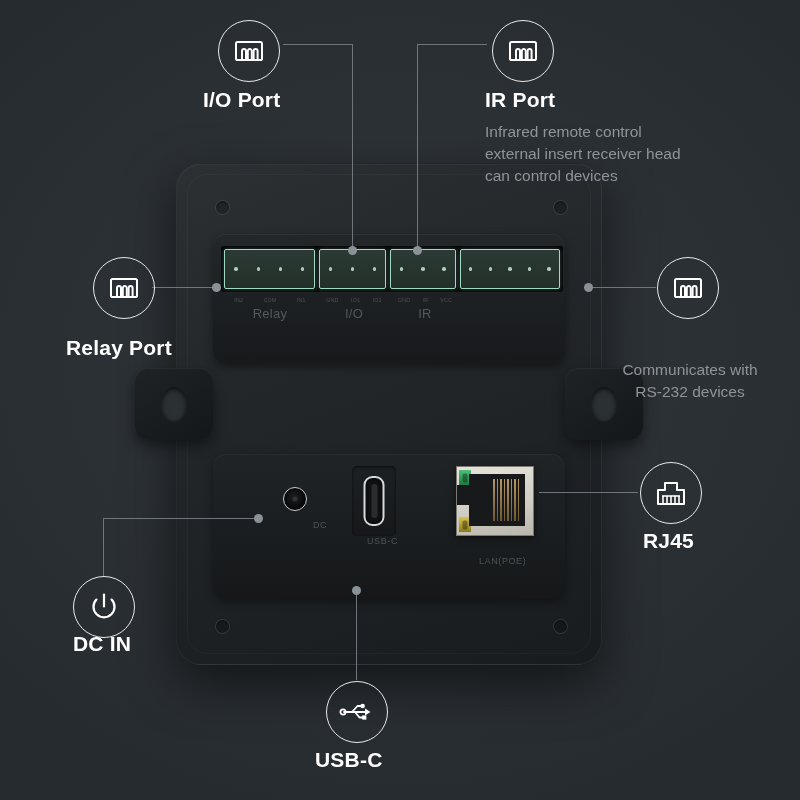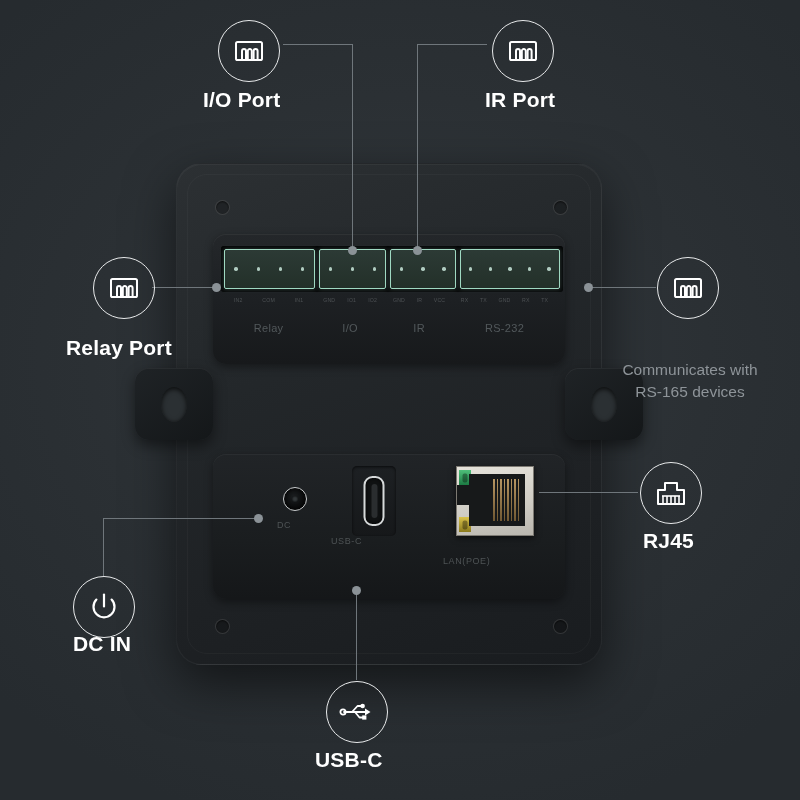--- a/index.html
+++ b/index.html
@@ -78,41 +78,41 @@
   }
   .term-pin{width:3.4px;height:3.4px;border-radius:50%;background:#c9e6da;opacity:.85;}
 
   .term-label-row{
     position:absolute;left:8px;top:62px;width:336px;height:26px;
     display:flex;gap:4px;padding:0 3px;box-sizing:border-box;
   }
   .tl-group{display:flex;flex-direction:column;align-items:center;justify-content:flex-start;}
   .tl-pins{display:flex;width:100%;justify-content:space-around;}
   .tl-pin{font-size:5.2px;color:#4c5053;letter-spacing:.2px;line-height:8px;}
-  .tl-name{font-size:11px;color:#52585b;margin-top:18px;letter-spacing:.3px;}
+  .tl-name{font-size:13px;color:#52585b;margin-top:2px;letter-spacing:.3px;}
 
   
   .panel-bot{
     position:absolute;left:36px;top:290px;width:352px;height:145px;
     border-radius:13px;
     background:linear-gradient(180deg,#212427 0%,#1a1d1f 60%,#151719 100%);
     box-shadow:inset 0 1px 0 rgba(255,255,255,.045), 0 3px 8px rgba(0,0,0,.4);
   }
   .dc-jack{
     position:absolute;left:70px;top:33px;width:22px;height:22px;border-radius:50%;
     background:radial-gradient(circle at 45% 40%, #1b1e20 0%, #0a0b0c 60%, #050606 100%);
     border:1.6px solid #c8cbcc;
     box-shadow:inset 0 0 4px rgba(0,0,0,.95);
   }
   .dc-jack::after{
     content:"";position:absolute;left:50%;top:50%;transform:translate(-50%,-50%);
     width:6px;height:6px;border-radius:50%;background:#33383a;
     box-shadow:inset 0 0 2px #000;
   }
-  .port-cap{font-size:9px;color:#4e5355;position:absolute;letter-spacing:.6px;}
+  .port-cap{font-size:9px;color:#4e5355;position:absolute;letter-spacing:.6px;margin-left:36px;}
   .cap-dc{left:64px;top:66px;}
   .cap-usb{left:118px;top:82px;}
   .cap-lan{left:230px;top:102px;}
 
   .usbc-slot{
     position:absolute;left:139px;top:12px;width:44px;height:70px;
     border-radius:5px;
     background:linear-gradient(180deg,#1d2023,#16181a);
     box-shadow:inset 0 1px 3px rgba(0,0,0,.7);
   }
@@ -241,30 +241,20 @@
             <div class="tl-name">I/O</div>
           </div>
           <div class="tl-group" style="width: 66px; align-items: center;">
             <div class="tl-pins">
               <div class="tl-pin">GND</div>
               <div class="tl-pin">IR</div>
               <div class="tl-pin">VCC</div>
             </div>
             <div class="tl-name">IR</div>
           </div>
-          <div class="tl-group" style="width: 102px;">
-            <div class="tl-pins">
-              <div class="tl-pin">RX</div>
-              <div class="tl-pin">TX</div>
-              <div class="tl-pin">GND</div>
-              <div class="tl-pin">RX</div>
-              <div class="tl-pin">TX</div>
-            </div>
-            <div class="tl-name">RS-232</div>
-          </div>
         </div>
     </div>
 
     <div class="panel-bot">
       <div class="dc-jack"></div>
       <div class="port-cap cap-dc">DC</div>
 
       <div class="usbc-slot">
         <div class="usbc-hole">
           <div class="usbc-tongue"></div>
@@ -331,20 +321,23 @@
     <span>
       <svg width="32" height="28" viewBox="0 0 32 28">
         <rect x="3" y="5" width="26" height="18" rx="1.6" fill="none" stroke="#fff" stroke-width="2"></rect>
         <path d="M9 23 V14 a2 2 0 1 1 4 0 V23" fill="none" stroke="#fff" stroke-width="2"></path>
         <path d="M14.8 23 V14 a2 2 0 1 1 4 0 V23" fill="none" stroke="#fff" stroke-width="2"></path>
         <path d="M20.6 23 V14 a2 2 0 1 1 4 0 V23" fill="none" stroke="#fff" stroke-width="2"></path>
       </svg>
     </span>
   </div>
   <div class="co-title" style="left:485px;top:88px;">IR Port</div>
+  <div class="co-desc" style="left:485px;top:121px;width:300px;">Infrared remote control
+external insert receiver head
+can control devices</div>
 
   <div class="callout-circle" style="left:93px;top:257px;width:60px;height:60px;">
     <span>
       <svg width="32" height="28" viewBox="0 0 32 28">
         <rect x="3" y="5" width="26" height="18" rx="1.6" fill="none" stroke="#fff" stroke-width="2"></rect>
         <path d="M9 23 V14 a2 2 0 1 1 4 0 V23" fill="none" stroke="#fff" stroke-width="2"></path>
         <path d="M14.8 23 V14 a2 2 0 1 1 4 0 V23" fill="none" stroke="#fff" stroke-width="2"></path>
         <path d="M20.6 23 V14 a2 2 0 1 1 4 0 V23" fill="none" stroke="#fff" stroke-width="2"></path>
       </svg>
     </span>
@@ -355,21 +348,21 @@
     <span>
       <svg width="32" height="28" viewBox="0 0 32 28">
         <rect x="3" y="5" width="26" height="18" rx="1.6" fill="none" stroke="#fff" stroke-width="2"></rect>
         <path d="M9 23 V14 a2 2 0 1 1 4 0 V23" fill="none" stroke="#fff" stroke-width="2"></path>
         <path d="M14.8 23 V14 a2 2 0 1 1 4 0 V23" fill="none" stroke="#fff" stroke-width="2"></path>
         <path d="M20.6 23 V14 a2 2 0 1 1 4 0 V23" fill="none" stroke="#fff" stroke-width="2"></path>
       </svg>
     </span>
   </div>
   <div class="co-desc center" style="left:592px;top:359px;width:196px;">Communicates with
-RS-165 devices</div>
+RS-232 devices</div>
 
   <div class="callout-circle" style="left:640px;top:462px;width:60px;height:60px;">
     <span>
       <svg width="34" height="30" viewBox="0 0 34 30">
         <path d="M4 26 V12 L11 12 L11 5 L23 5 L23 12 L30 12 L30 26 Z" fill="none" stroke="#fff" stroke-width="2" stroke-linejoin="round"></path>
         <path d="M9 26 V18 M13 26 V18 M17 26 V18 M21 26 V18 M25 26 V18" stroke="#fff" stroke-width="1.6"></path>
         <path d="M8 18 H26" stroke="#fff" stroke-width="1.6"></path>
       </svg>
     </span>
   </div>

